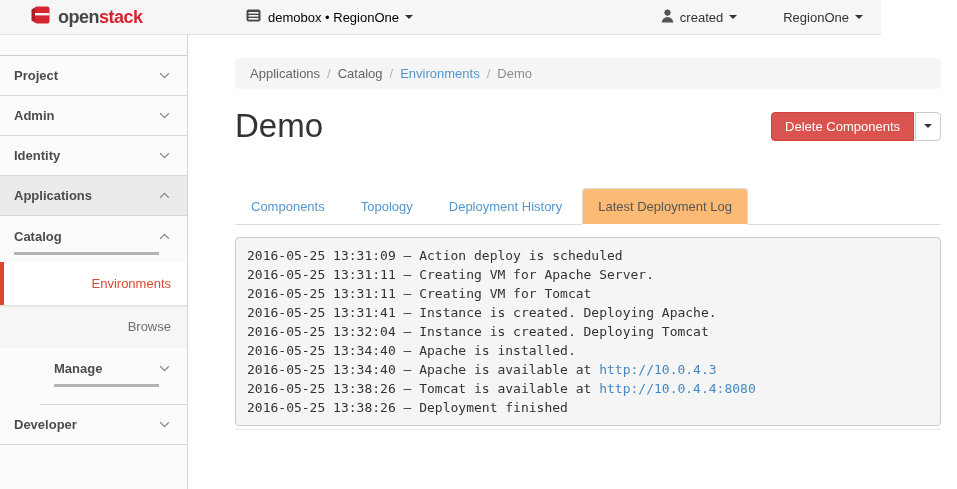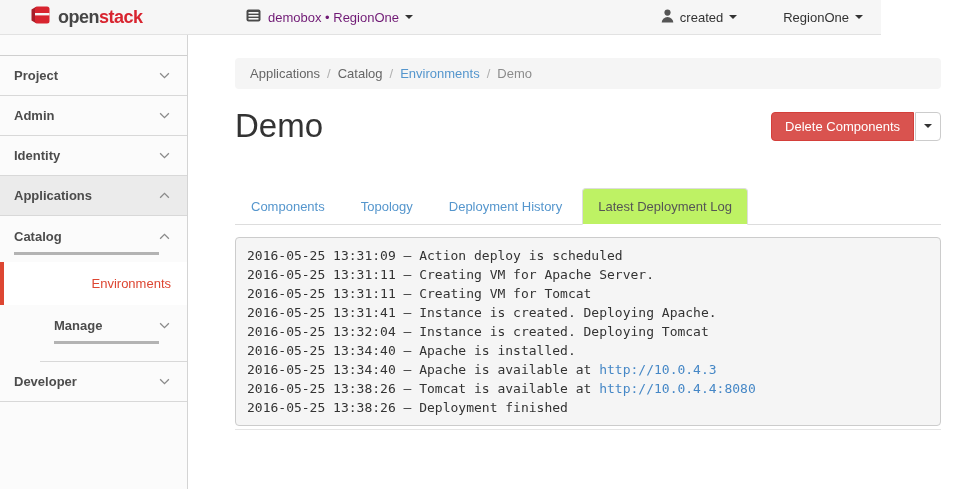--- a/index.html
+++ b/index.html
@@ -8,21 +8,21 @@
 
   
   .navbar { position:absolute; top:0; left:0; width:881px; height:35px;
     background:#f6f6f6; border-bottom:1px solid #e2e2e2;
     display:flex; align-items:center; z-index:5; }
   .brand { width:231px; display:flex; align-items:center; padding-left:27px; cursor:pointer; }
   .brand-text { font-size:18px; font-weight:bold; letter-spacing:-0.5px; margin-left:6px; }
   .brand-open { color:#464646; }
   .brand-stack { color:#d8242f; }
   .ctx-switcher { display:flex; align-items:center; margin-left:15px;
-    font-size:13px; color:#701a75; cursor:pointer; }
+    font-size:13px; color:#000000; cursor:pointer; }
   .ctx-switcher .lbl { margin-left:7px; }
   .nav-spacer { flex:1; }
   .user-menu, .region-menu { display:flex; align-items:center; font-size:13px;
     color:#333; cursor:pointer; }
   .user-menu { margin-right:46px; }
   .user-menu .lbl { margin-left:6px; }
   .region-menu { margin-right:18px; }
   .caret { display:inline-block; width:0; height:0; margin-left:6px;
     border-top:4px solid #333; border-left:4px solid transparent;
     border-right:4px solid transparent; vertical-align:middle; }
@@ -68,21 +68,21 @@
   .btn-caret { background:#fff; border:1px solid #ccc; width:26px;
     border-radius:0 4px 4px 0; margin-left:1px; cursor:pointer;
     display:flex; align-items:center; justify-content:center; }
   .btn-caret .caret { margin-left:0; }
 
   .tabs { margin-top:39px; display:flex; list-style:none;
     border-bottom:1px solid #ddd; }
   .tabs li { margin-right:4px; margin-bottom:-1px; }
   .tabs a { display:block; padding:10px 15px; font-size:13px; color:#5596cd;
     text-decoration:none; line-height:15px; cursor:pointer; border:1px solid transparent; }
-  .tabs li.active a { background:#bef264; color:#555; border:1px solid #ddd;
+  .tabs li.active a { background:#fdba74; color:#555; border:1px solid #ddd;
     border-bottom-color:#fff; border-radius:4px 4px 0 0; cursor:default; }
 
   h2.logs-heading { margin-top:29px; font-size:24px; font-weight:normal; color:#333; }
   .log-box { margin-top:12px; background:#f5f5f5; border:1px solid #ccc;
     border-radius:4px; padding:8px 11px;
     font-family:"DejaVu Sans Mono", monospace; font-size:13px; line-height:19px;
     color:#333; white-space:pre; overflow:hidden; }
   .log-box a { color:#4587c6; text-decoration:none; cursor:pointer; }
   .bottom-rule { border:none; border-top:1px solid #e5e5e5; margin-top:3px; }
 </style>
@@ -163,20 +163,23 @@
       <svg class="chev" width="11" height="7" viewBox="0 0 12 8">
           <polyline points="1,6.5 6,1.5 11,6.5" fill="none" stroke="#8a8a8a" stroke-width="1.5"></polyline>
         </svg>
     </div>
     <div class="side-underline"></div>
   </div>
 
   <div class="env-item">
     <span>Environments</span>
   </div>
+  <div class="browse-item">
+    <span>Browse</span>
+  </div>
 
   <div class="side-sub manage-block">
     <div class="side-sub-head">
       <span>Manage</span>
       <svg class="chev" width="11" height="7" viewBox="0 0 12 8">
           <polyline points="1,1.5 6,6.5 11,1.5" fill="none" stroke="#8a8a8a" stroke-width="1.5"></polyline>
         </svg>
     </div>
     <div class="side-underline"></div>
   </div>

